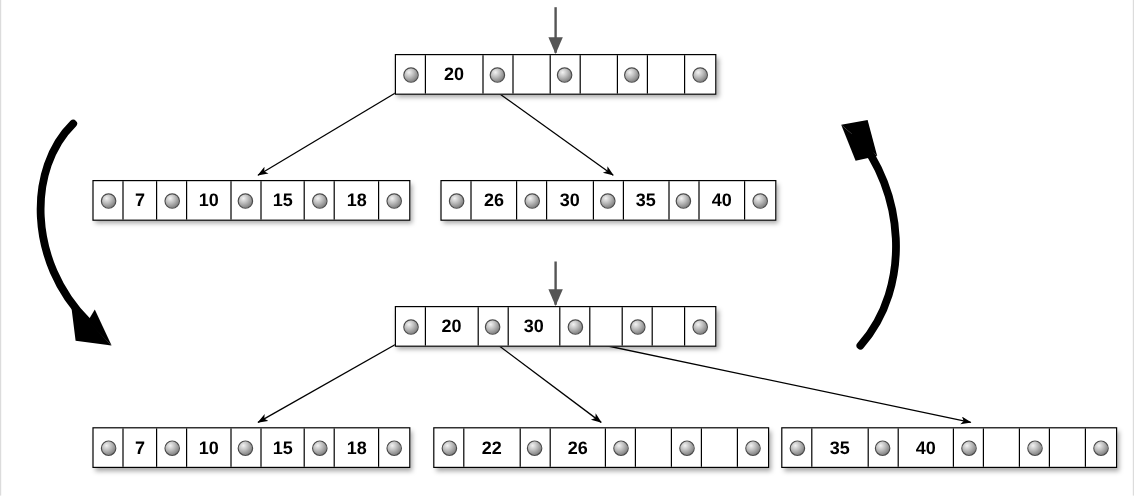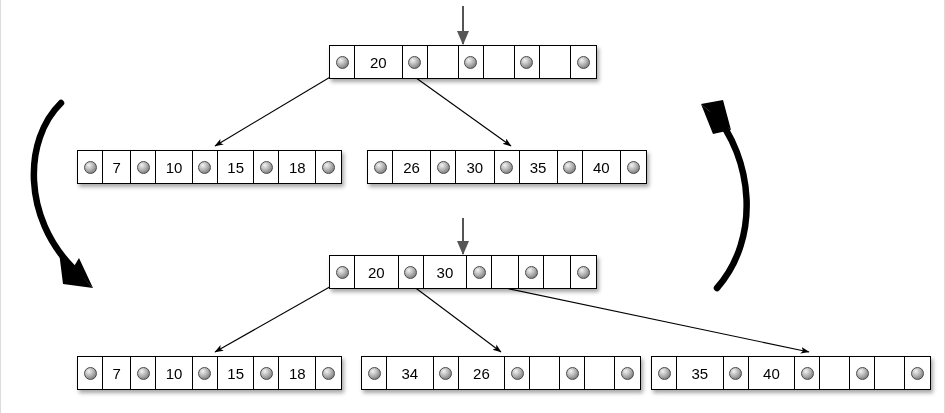--- a/index.html
+++ b/index.html
@@ -35,20 +35,21 @@
     position:relative;
   }
   .cell:last-child{border-right:none;}
   .cell.ptr{width:25px;flex:0 0 25px;}
   .cell.val{flex:1 1 auto;}
   .cell.val span{
     font-size:15px;
     color:#000;
     line-height:1;
     font-family:"Liberation Sans", sans-serif;
+    font-weight:bold;
   }
   .dot{
     width:13px;height:13px;border-radius:50%;
     background:radial-gradient(circle at 35% 30%, #f2f2f2 0%, #bdbdbd 38%, #8a8a8a 72%, #606060 100%);
     border:1px solid #4a4a4a;
     box-sizing:border-box;
   }
 </style>
 </head>
 <body>
@@ -234,21 +235,21 @@
         </div>
         <div class="cell ptr">
           <span class="dot"></span>
         </div>
       </div>
       <div class="node" style="left: 360px; top: 356px; width: 280px;">
         <div class="cell ptr">
           <span class="dot"></span>
         </div>
         <div class="cell val">
-          <span>34</span>
+          <span>22</span>
         </div>
         <div class="cell ptr">
           <span class="dot"></span>
         </div>
         <div class="cell val">
           <span>26</span>
         </div>
         <div class="cell ptr">
           <span class="dot"></span>
         </div>

